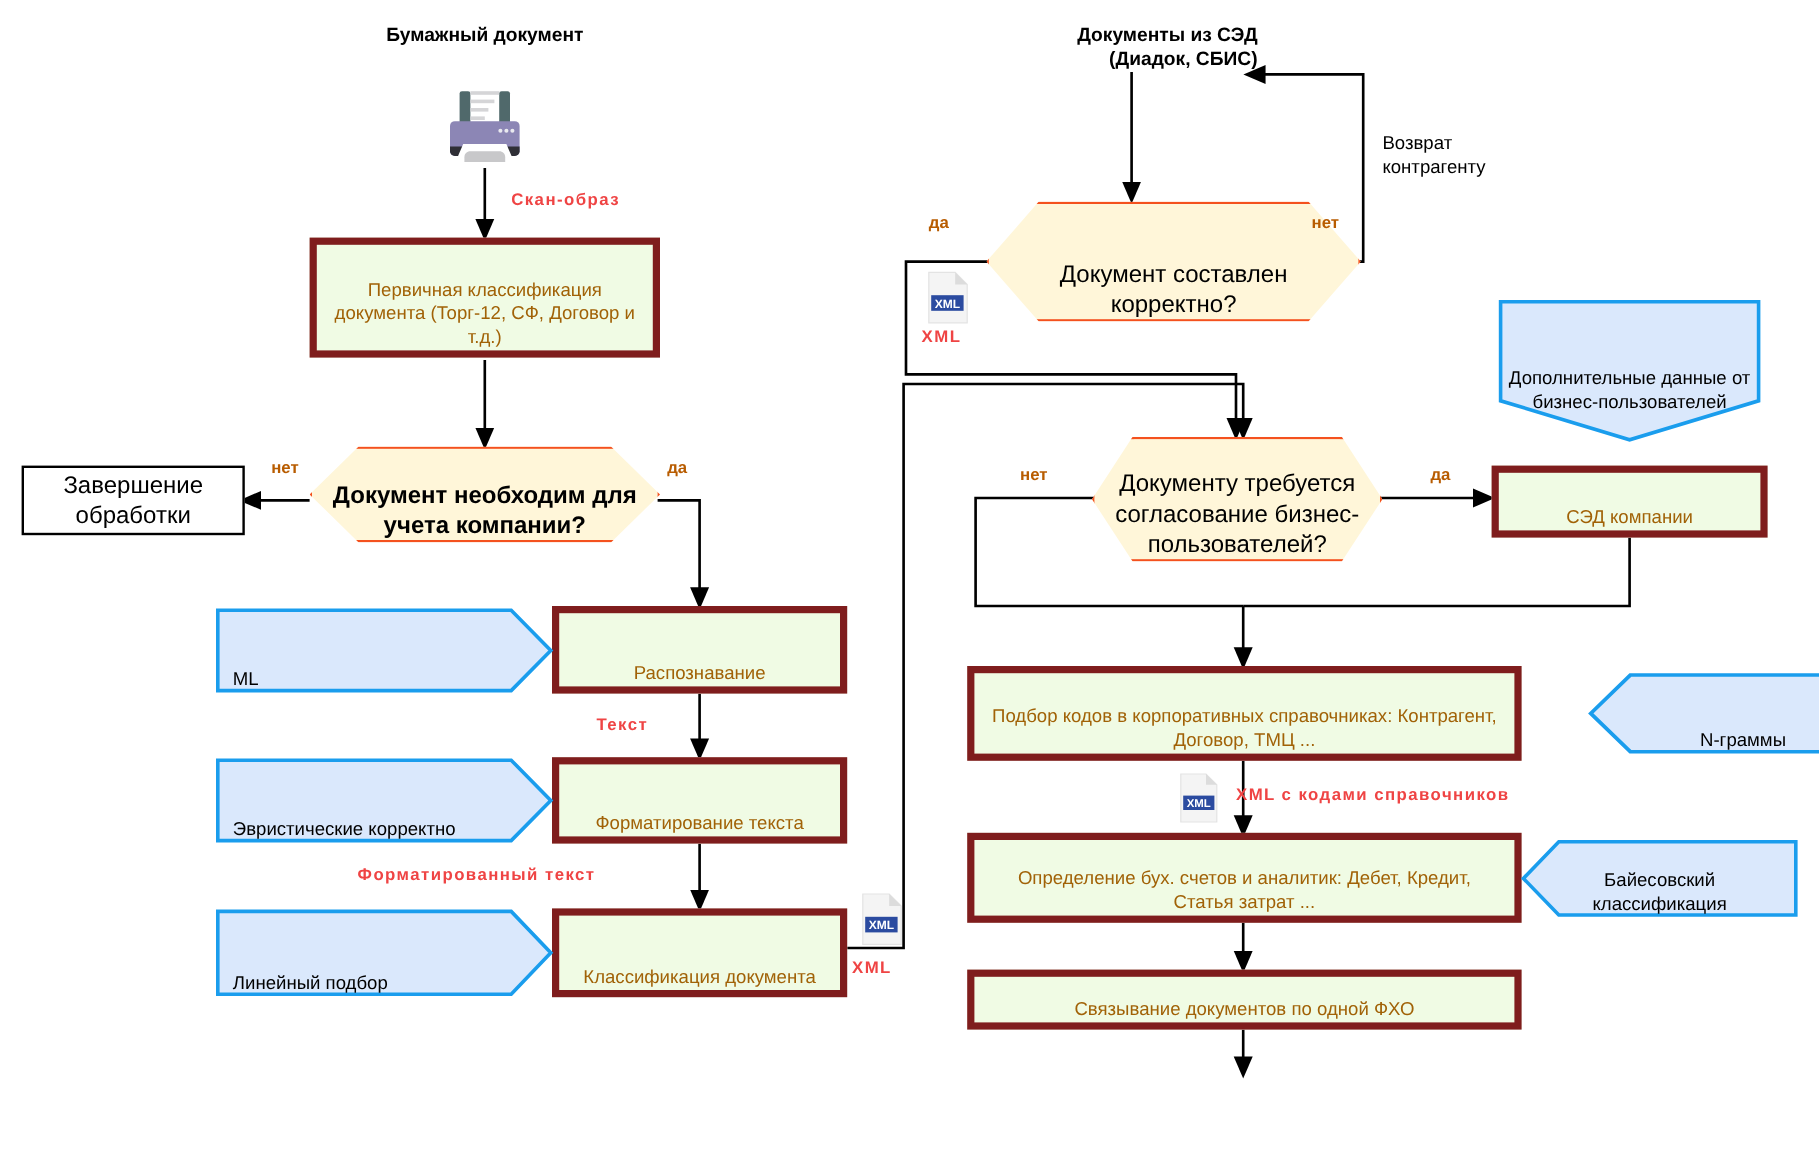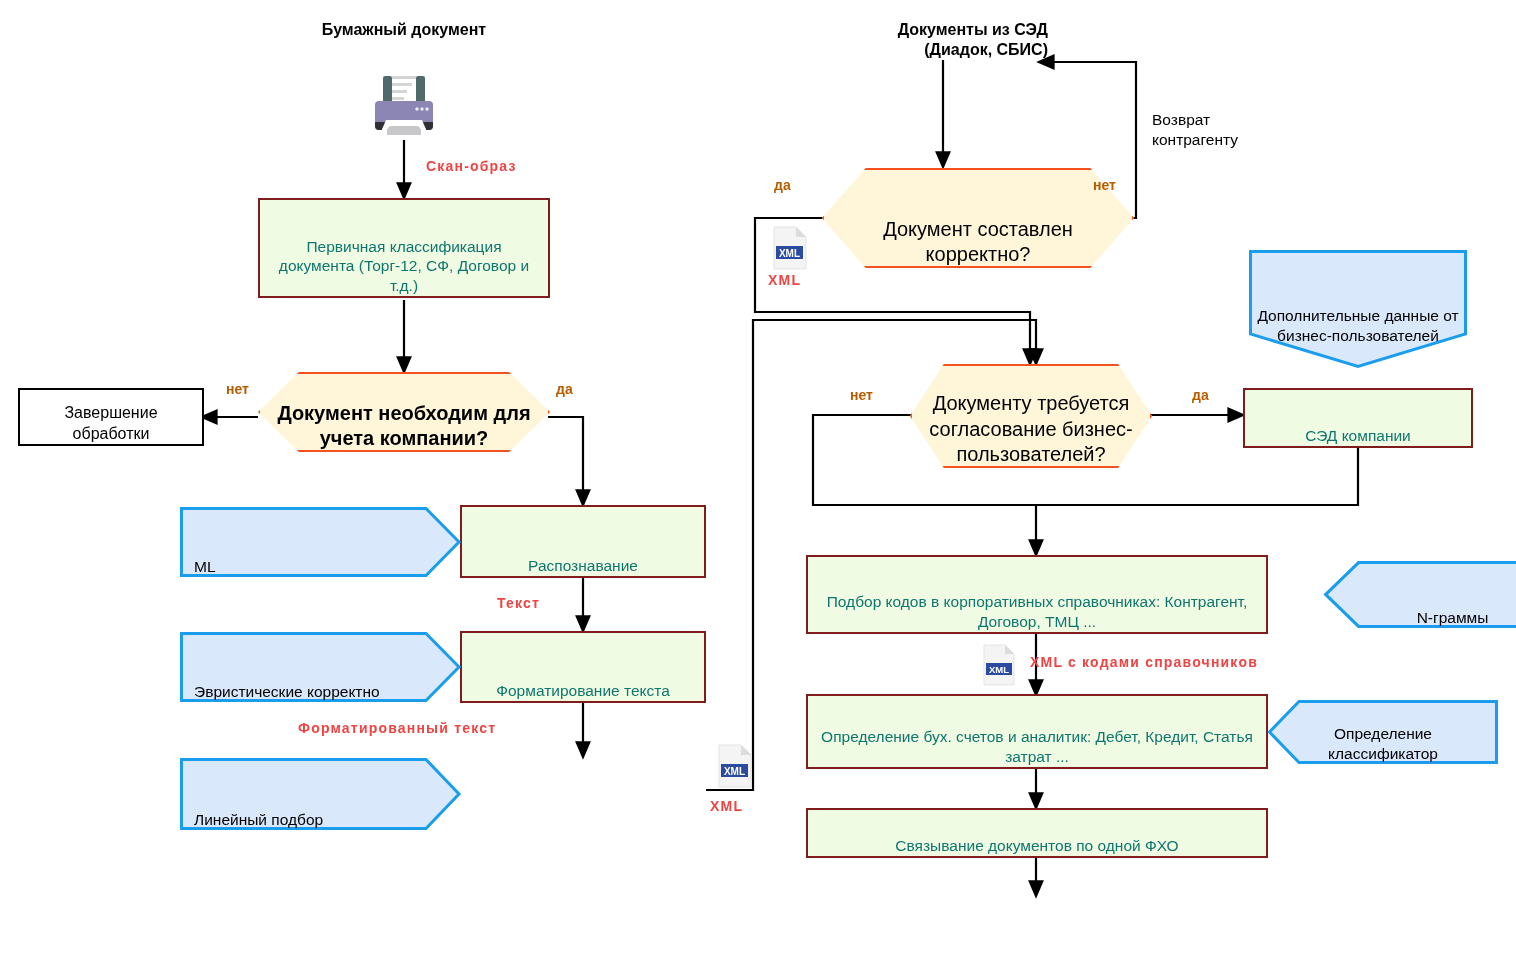--- a/index.html
+++ b/index.html
@@ -3,22 +3,22 @@
 <meta charset="utf-8">
 <style>
   html,body{margin:0;padding:0;background:#ffffff;}
   body{font-family:"Liberation Sans", sans-serif;}
   #canvas{position:relative;width:1516px;height:960px;background:#ffffff;overflow:hidden;}
   .node{position:absolute;box-sizing:border-box;display:flex;align-items:flex-end;justify-content:center;text-align:center;}
   .node span{display:block;line-height:1.28;}
 
   .title{font-weight:bold;font-size:16px;color:#000;}
 
-  .proc{background:#f0fbe4;border:2px solid #7f1d1d;font-size:15.5px;color:#0f766e;}
-  .plain{background:#ffffff;border:2px solid #000000;font-size:16px;color:#000;}
+  .proc{background:#f0fbe4;border:6px solid #7f1d1d;font-size:15.5px;color:#a16207;}
+  .plain{background:#ffffff;border:2px solid #000000;font-size:20px;color:#000;}
 
   .dec{font-size:20px;color:#000;}
   .dec .shape{position:absolute;inset:0;background:#fff6d9;border:2px solid #f4511e;
     -webkit-clip-path:polygon(14% 0,86% 0,100% 50%,86% 100%,14% 100%,0 50%);
     clip-path:polygon(14% 0,86% 0,100% 50%,86% 100%,14% 100%,0 50%);}
   .dec .shape-in{position:absolute;inset:2px;background:#fff6d9;
     -webkit-clip-path:polygon(14% 0,86% 0,100% 50%,86% 100%,14% 100%,0 50%);
     clip-path:polygon(14% 0,86% 0,100% 50%,86% 100%,14% 100%,0 50%);}
   .dec .txt{position:relative;z-index:2;padding:0 10px;}
 
@@ -136,20 +136,23 @@
   <div class="node proc" style="left:460px;top:505px;width:246px;height:73px;padding:0 10px;">
     <span>Распознавание</span>
   </div>
   <div class="edgelabel" style="left:497px;top:595px;">Текст</div>
 
   <div class="node proc" style="left:460px;top:631px;width:246px;height:72px;padding:0 10px;">
     <span>Форматирование текста</span>
   </div>
   <div class="edgelabel" style="left:298px;top:720px;">Форматированный текст</div>
 
+  <div class="node proc" style="left:460px;top:757px;width:246px;height:74px;padding:0 10px;">
+    <span>Классификация документа</span>
+  </div>
 
   <div class="node blue-arrow" style="left:180px;top:507px;width:280px;height:70px;">
     <svg class="shapes" viewBox="0 0 280 70" preserveAspectRatio="none">
       <path d="M1.5,1.5 H246 L279,35 L246,68.5 H1.5 z" fill="#dae8fc" stroke="#1a9ded" stroke-width="3"></path>
     </svg>
     <span class="txt">ML</span>
   </div>
 
   <div class="node blue-arrow" style="left:180px;top:632px;width:280px;height:70px;">
     <svg class="shapes" viewBox="0 0 280 70" preserveAspectRatio="none">
@@ -239,21 +242,21 @@
   <div class="edgelabel" style="left:1030px;top:654px;">XML с кодами справочников</div>
 
   <div class="node proc" style="left:806px;top:694px;width:462px;height:75px;padding:0 12px;">
     <span>Определение бух. счетов и аналитик: Дебет, Кредит, Статья затрат ...</span>
   </div>
 
   <div class="node blue-arrow centered" style="left:1268px;top:700px;width:230px;height:64px;">
     <svg class="shapes" viewBox="0 0 230 64" preserveAspectRatio="none">
       <path d="M228.5,1.5 H31 L1.5,32 L31,62.5 H228.5 z" fill="#dae8fc" stroke="#1a9ded" stroke-width="3"></path>
     </svg>
-    <span class="txt">Определение классификатор</span>
+    <span class="txt">Байесовский классификация</span>
   </div>
 
   <div class="node proc" style="left:806px;top:808px;width:462px;height:50px;padding:0 12px;">
     <span>Связывание документов по одной ФХО</span>
   </div>
 
 
 </div>
 
 </body></html>

